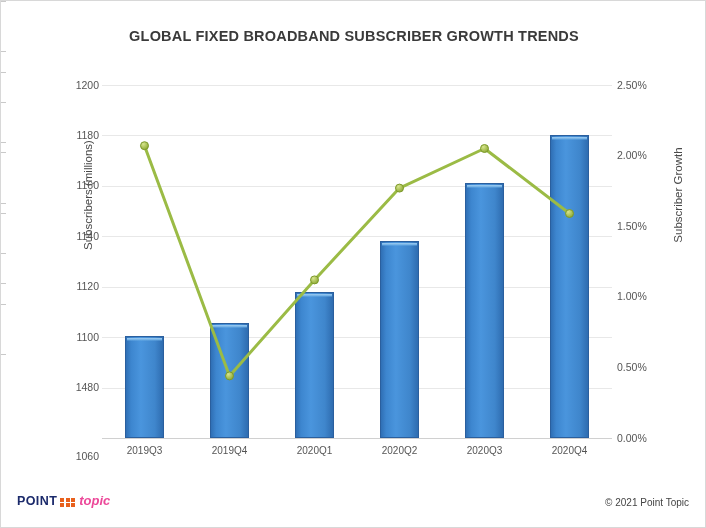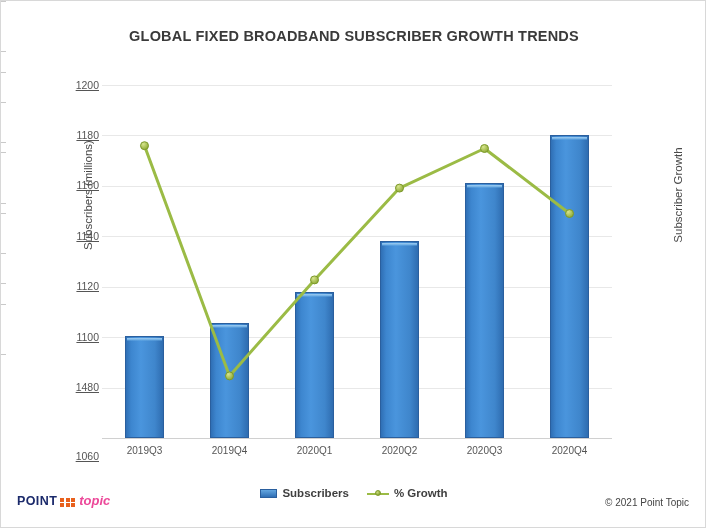--- a/index.html
+++ b/index.html
@@ -56,21 +56,20 @@
     width: 60px;
   }
   #y-left-labels { left: 38px; }
   #y-right-labels { left: 616px; width: 60px; }
   .ytick {
     position: absolute;
     font-size: 10.5px;
     color: #555555;
     line-height: 1;
     white-space: nowrap;
-    text-decoration: underline;
   }
   #y-left-labels .ytick {
     right: 0;
     text-align: right;
   }
   #y-right-labels .ytick {
     left: 0;
     text-align: left;
   }
   .tickmark {
@@ -269,20 +268,28 @@
       <div class="tickmark" style="top: 0px;"></div>
       <div class="tickmark" style="top: 50.4px;"></div>
       <div class="tickmark" style="top: 100.9px;"></div>
       <div class="tickmark" style="top: 151.3px;"></div>
       <div class="tickmark" style="top: 201.7px;"></div>
       <div class="tickmark" style="top: 252.1px;"></div>
       <div class="tickmark" style="top: 302.6px;"></div>
       <div class="tickmark" style="top: 353px;"></div>
     </div>
 
+  <div id="y-right-labels">
+      <div class="ytick" style="top: -5.5px;">2.50%</div>
+      <div class="ytick" style="top: 65.1px;">2.00%</div>
+      <div class="ytick" style="top: 135.7px;">1.50%</div>
+      <div class="ytick" style="top: 206.3px;">1.00%</div>
+      <div class="ytick" style="top: 276.9px;">0.50%</div>
+      <div class="ytick" style="top: 347.5px;">0.00%</div>
+    </div>
   <div id="right-ticks">
       <div class="tickmark" style="top: 0px;"></div>
       <div class="tickmark" style="top: 70.6px;"></div>
       <div class="tickmark" style="top: 141.2px;"></div>
       <div class="tickmark" style="top: 211.8px;"></div>
       <div class="tickmark" style="top: 282.4px;"></div>
       <div class="tickmark" style="top: 353px;"></div>
     </div>
 
   <div id="plot-area">
@@ -335,33 +342,20 @@
 
   <div id="x-labels">
       <div class="xtick-label" style="left: 0px; width: 85px;">2019Q3</div>
       <div class="xtick-label" style="left: 85px; width: 85px;">2019Q4</div>
       <div class="xtick-label" style="left: 170px; width: 85px;">2020Q1</div>
       <div class="xtick-label" style="left: 255px; width: 85px;">2020Q2</div>
       <div class="xtick-label" style="left: 340px; width: 85px;">2020Q3</div>
       <div class="xtick-label" style="left: 425px; width: 85px;">2020Q4</div>
     </div>
 
-  <div id="legend">
-    <div class="legend-entry">
-      <span class="legend-swatch-bar"></span>
-      <span>Subscribers</span>
-    </div>
-    <div class="legend-entry">
-      <span class="legend-swatch-line">
-        <span class="lg-line"></span>
-          <span class="lg-dot"></span>
-      </span>
-      <span>% Growth</span>
-    </div>
-  </div>
 
   <div id="logo">
     <span class="logo-point">POINT</span>
     <span class="logo-dots">
       <i></i>
         <i></i>
         <i></i>
         <i></i>
         <i></i>
         <i></i>

